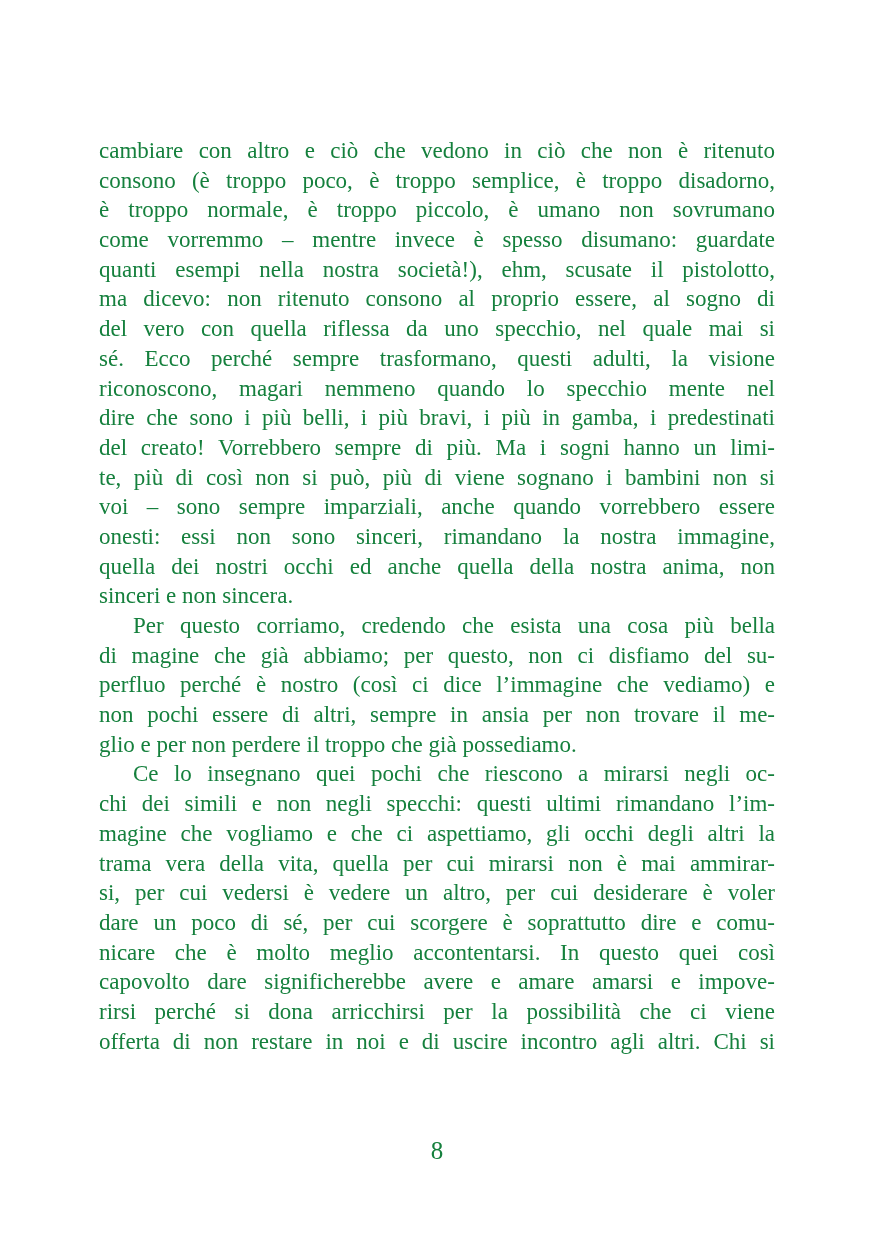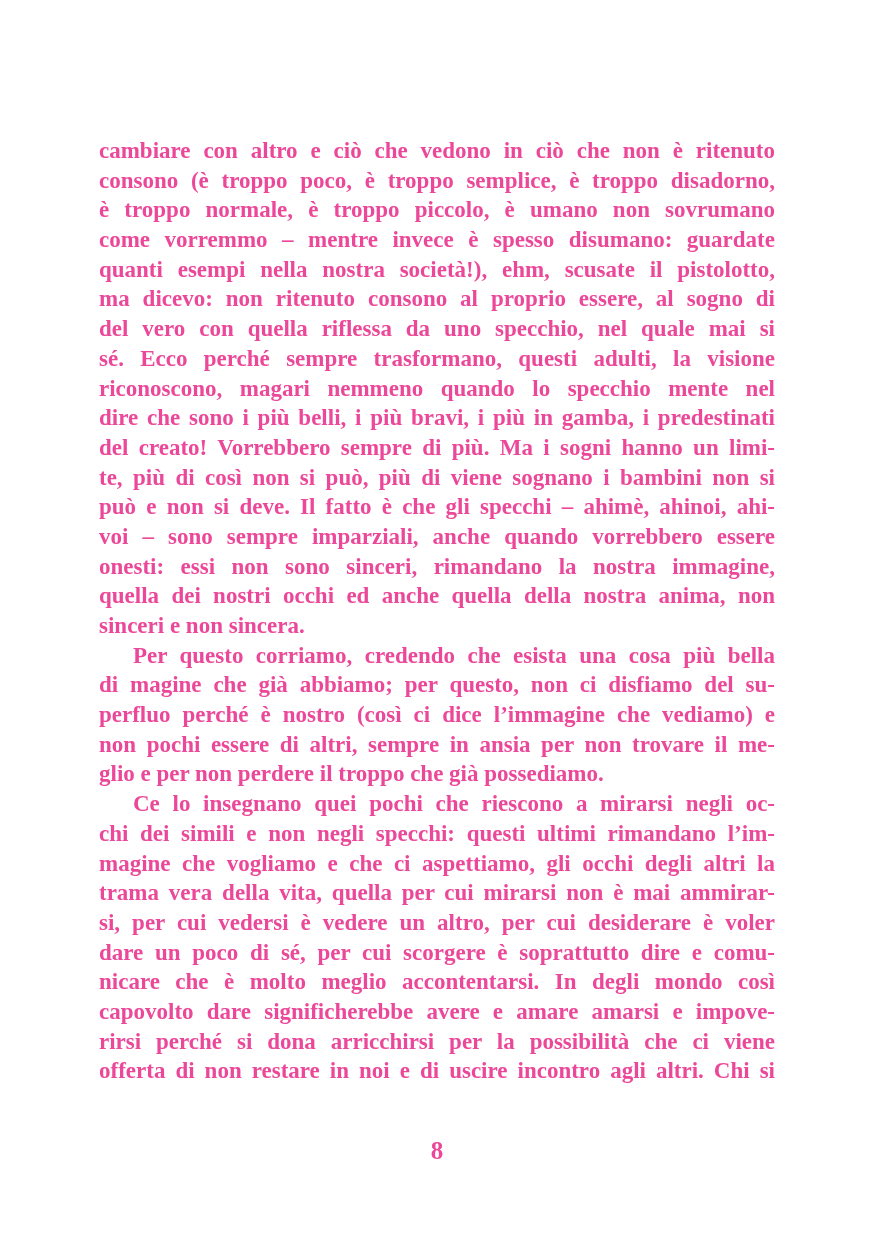--- a/index.html
+++ b/index.html
@@ -44,55 +44,54 @@
     width: 874px;
     top: 1136px;
     text-align: center;
     font-size: 25px;
     line-height: 30px;
   }
 </style>
 </head>
 <body>
 
-<div class="sheet" style="color: #ec4899; background: rgb(255, 255, 255); font-weight: bold;">
+<div class="sheet" style="color: #15803d; background: rgb(255, 255, 255);">
   <div class="text-block">
       <div class="para">
         <div class="line">cambiare con altro e ciò che vedono in ciò che non è ritenuto</div>
         <div class="line">consono (è troppo poco, è troppo semplice, è troppo disadorno,</div>
         <div class="line">è troppo normale, è troppo piccolo, è umano non sovrumano</div>
         <div class="line">come vorremmo – mentre invece è spesso disumano: guardate</div>
         <div class="line">quanti esempi nella nostra società!), ehm, scusate il pistolotto,</div>
         <div class="line">ma dicevo: non ritenuto consono al proprio essere, al sogno di</div>
         <div class="line">del vero con quella riflessa da uno specchio, nel quale mai si</div>
         <div class="line">sé. Ecco perché sempre trasformano, questi adulti, la visione</div>
         <div class="line">riconoscono, magari nemmeno quando lo specchio mente nel</div>
         <div class="line">dire che sono i più belli, i più bravi, i più in gamba, i predestinati</div>
         <div class="line">del creato! Vorrebbero sempre di più. Ma i sogni hanno un limi-</div>
         <div class="line">te, più di così non si può, più di viene sognano i bambini non si</div>
-        <div class="line">può e non si deve. Il fatto è che gli specchi – ahimè, ahinoi, ahi-</div>
         <div class="line">voi – sono sempre imparziali, anche quando vorrebbero essere</div>
         <div class="line">onesti: essi non sono sinceri, rimandano la nostra immagine,</div>
         <div class="line">quella dei nostri occhi ed anche quella della nostra anima, non</div>
         <div class="line flush">sinceri e non sincera.</div>
       </div>
       <div class="para indent">
         <div class="line">Per questo corriamo, credendo che esista una cosa più bella</div>
         <div class="line">di magine che già abbiamo; per questo, non ci disfiamo del su-</div>
         <div class="line">perfluo perché è nostro (così ci dice l’immagine che vediamo) e</div>
         <div class="line">non pochi essere di altri, sempre in ansia per non trovare il me-</div>
         <div class="line flush">glio e per non perdere il troppo che già possediamo.</div>
       </div>
       <div class="para indent">
         <div class="line">Ce lo insegnano quei pochi che riescono a mirarsi negli oc-</div>
         <div class="line">chi dei simili e non negli specchi: questi ultimi rimandano l’im-</div>
         <div class="line">magine che vogliamo e che ci aspettiamo, gli occhi degli altri la</div>
         <div class="line">trama vera della vita, quella per cui mirarsi non è mai ammirar-</div>
         <div class="line">si, per cui vedersi è vedere un altro, per cui desiderare è voler</div>
         <div class="line">dare un poco di sé, per cui scorgere è soprattutto dire e comu-</div>
-        <div class="line">nicare che è molto meglio accontentarsi. In degli mondo così</div>
+        <div class="line">nicare che è molto meglio accontentarsi. In questo quei così</div>
         <div class="line">capovolto dare significherebbe avere e amare amarsi e impove-</div>
         <div class="line">rirsi perché si dona arricchirsi per la possibilità che ci viene</div>
         <div class="line">offerta di non restare in noi e di uscire incontro agli altri. Chi si</div>
       </div>
     </div>
   <div class="page-number">8</div>
 </div>
 
 </body></html>

